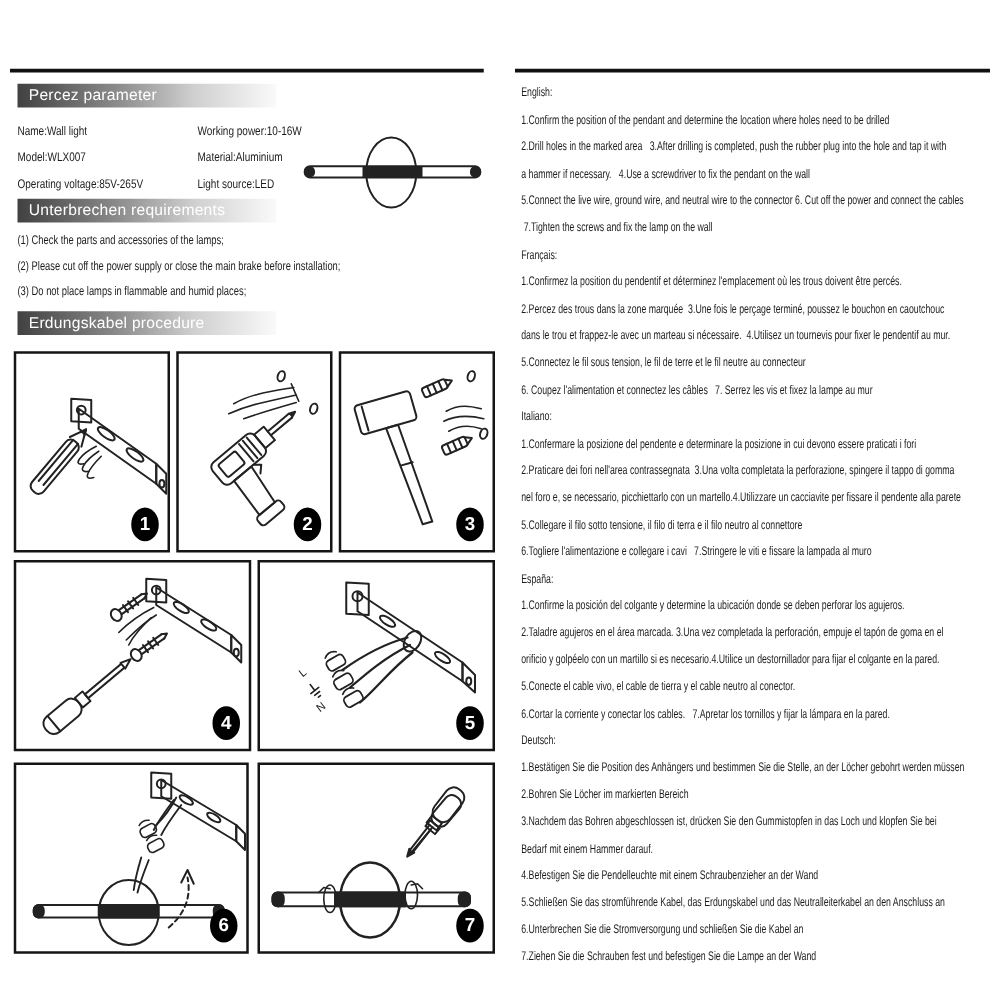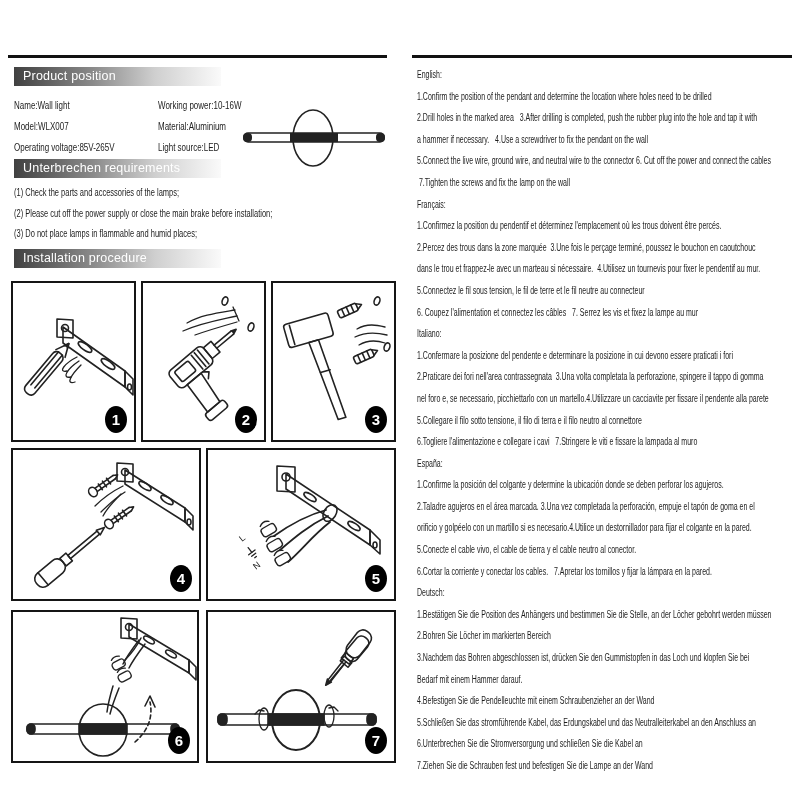--- a/index.html
+++ b/index.html
@@ -38,21 +38,21 @@
   }
 </style>
 </head>
 <body>
 
 <div class="page">
 
   <div class="rule" style="left:8px; top:55px; width:379px;"></div>
   <div class="rule" style="left:412px; top:55px; width:380px;"></div>
 
-  <div class="sec-header" style="top:67px;">Product position</div>
+  <div class="sec-header" style="top:67px;">Percez parameter</div>
 
   <div class="txtblk params" style="left:14px; top:95px;">
     <div class="line">Name:Wall light</div>
     <div class="line">Model:WLX007</div>
     <div class="line">Operating voltage:85V-265V</div>
   </div>
   <div class="txtblk params" style="left:158px; top:95px;">
     <div class="line">Working power:10-16W</div>
     <div class="line">Material:Aluminium</div>
     <div class="line">Light source:LED</div>
@@ -67,21 +67,21 @@
   </svg>
 
   <div class="sec-header" style="top:159px;">Unterbrechen requirements</div>
 
   <div class="txtblk reqs" style="left:14px; top:183px;">
     <div class="line">(1) Check the parts and accessories of the lamps;</div>
     <div class="line">(2) Please cut off the power supply or close the main brake before installation;</div>
     <div class="line">(3) Do not place lamps in flammable and humid places;</div>
   </div>
 
-  <div class="sec-header" style="top:249px;">Installation procedure</div>
+  <div class="sec-header" style="top:249px;">Erdungskabel procedure</div>
 
   <div class="panel" style="left:11px; top:281px; width:125px; height:161px;">
     <svg viewBox="0 0 121 157" fill="none" stroke="currentColor" stroke-width="1.6" stroke-linecap="round" stroke-linejoin="round">
       <g>
         <path d="M50,44 L112,88 L112,104 L50,60 Z"></path>
         <path d="M112,88 L120,96 L120,112 L112,104 Z"></path>
         <ellipse cx="116.5" cy="104" rx="2" ry="3"></ellipse>
         <path d="M44,36 L60,37 L60,55 L44,54 Z"></path>
         <circle cx="52" cy="45" r="3.5"></circle>
         <ellipse cx="72" cy="64" rx="8" ry="3" transform="rotate(36 72 64)"></ellipse>

